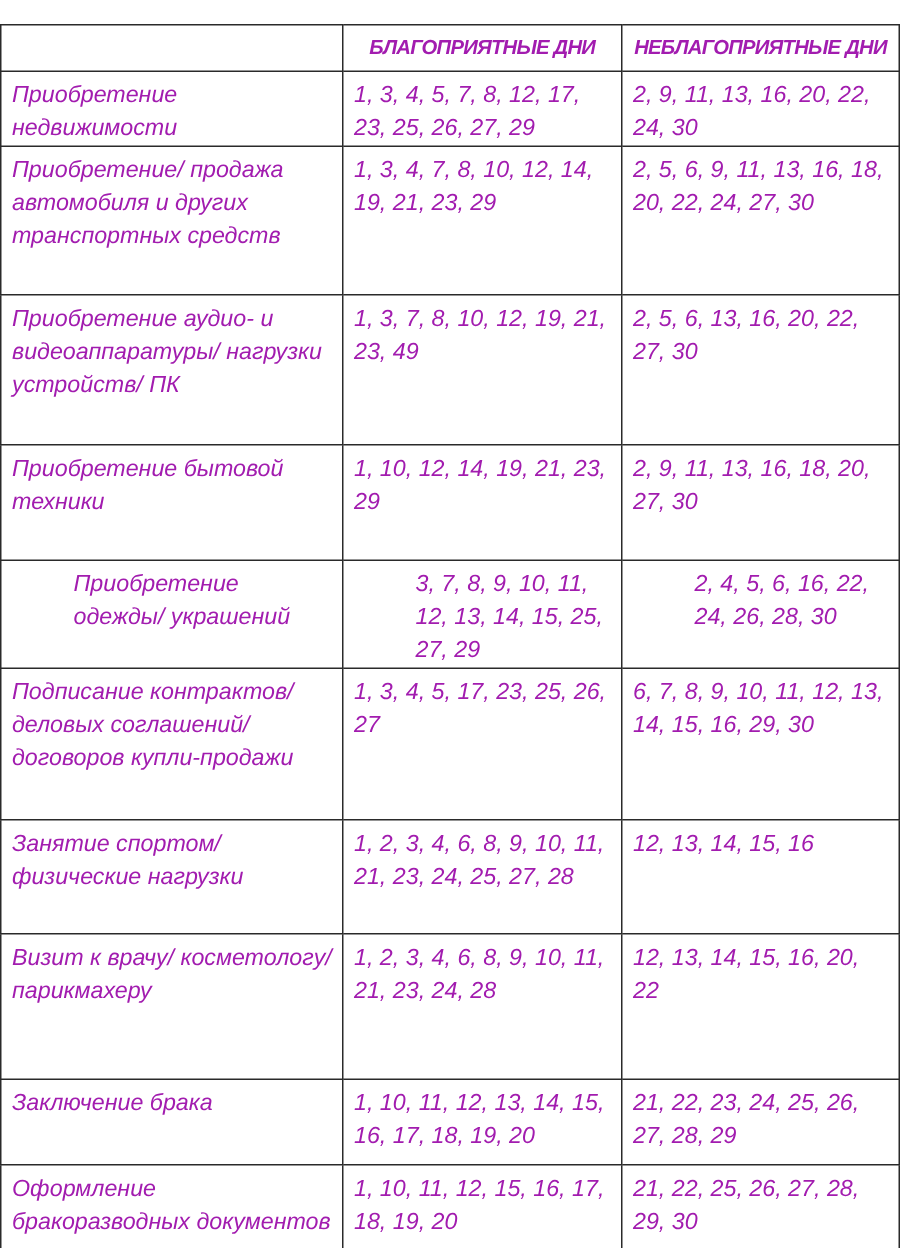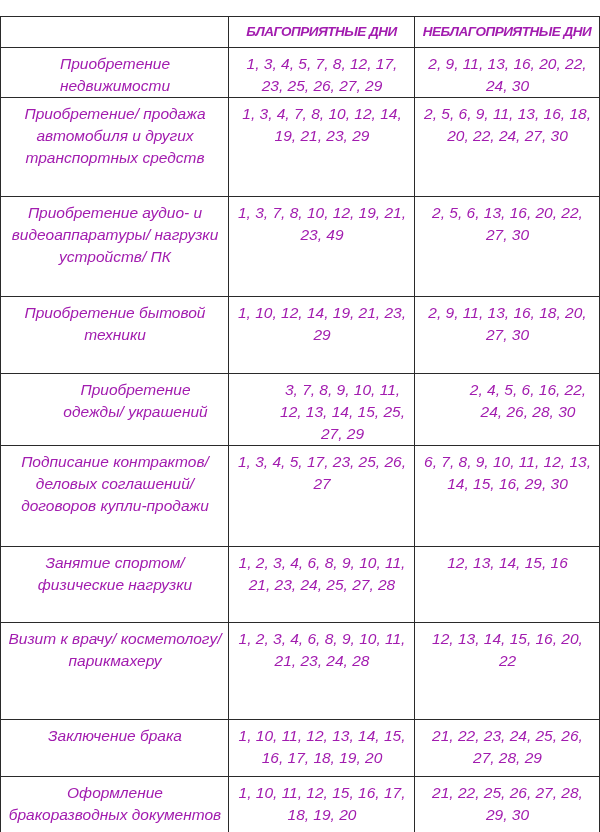--- a/index.html
+++ b/index.html
@@ -12,21 +12,21 @@
       font-family: "Liberation Sans", sans-serif;
       font-size: 15.5px;
       line-height: 22px;
       color: #a21caf;
       font-style: italic;
     }
     table.days td, table.days th {
       border: 1.5px solid #2a2a2a;
       vertical-align: top;
       padding: 5px 6px 0 7px;
-      text-align: center;
+      text-align: left;
       word-wrap: break-word;
     }
     table.days col.c1 { width: 228px; }
     table.days col.c2 { width: 186px; }
     table.days col.c3 { width: 185px; }
     table.days th {
       font-family: "Liberation Sans", sans-serif;
       font-weight: bold;
       font-size: 13.5px;
       letter-spacing: -0.5px;

